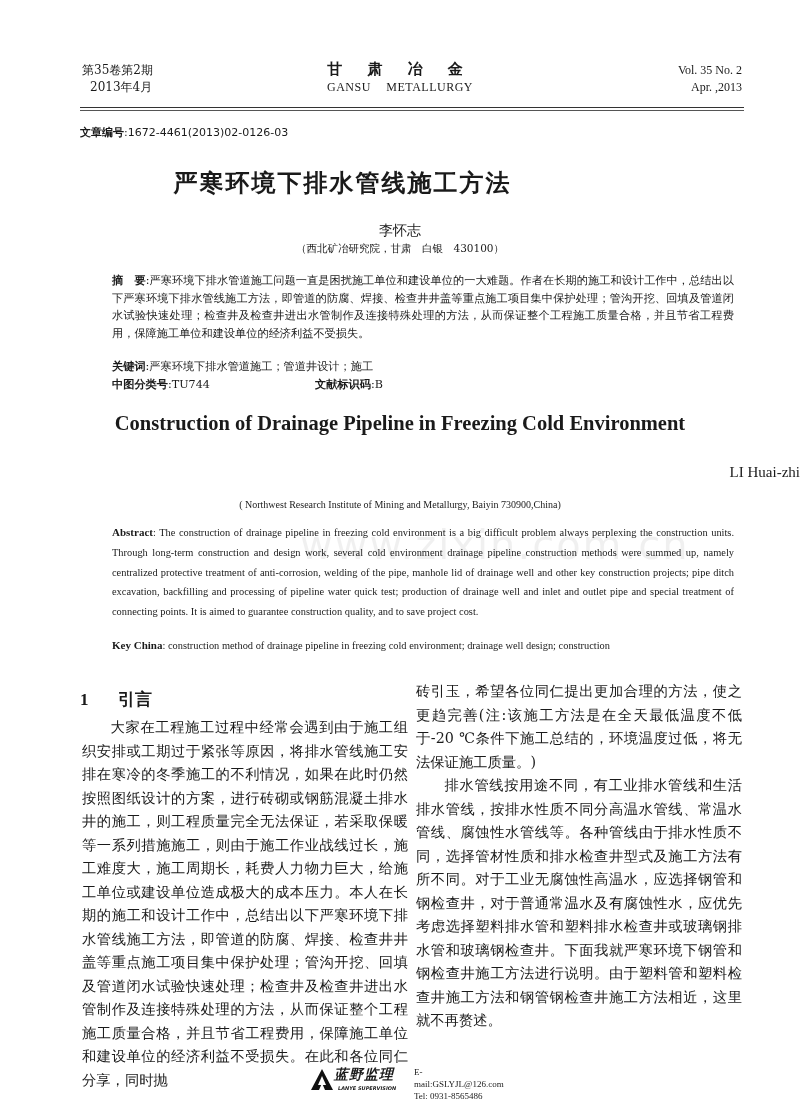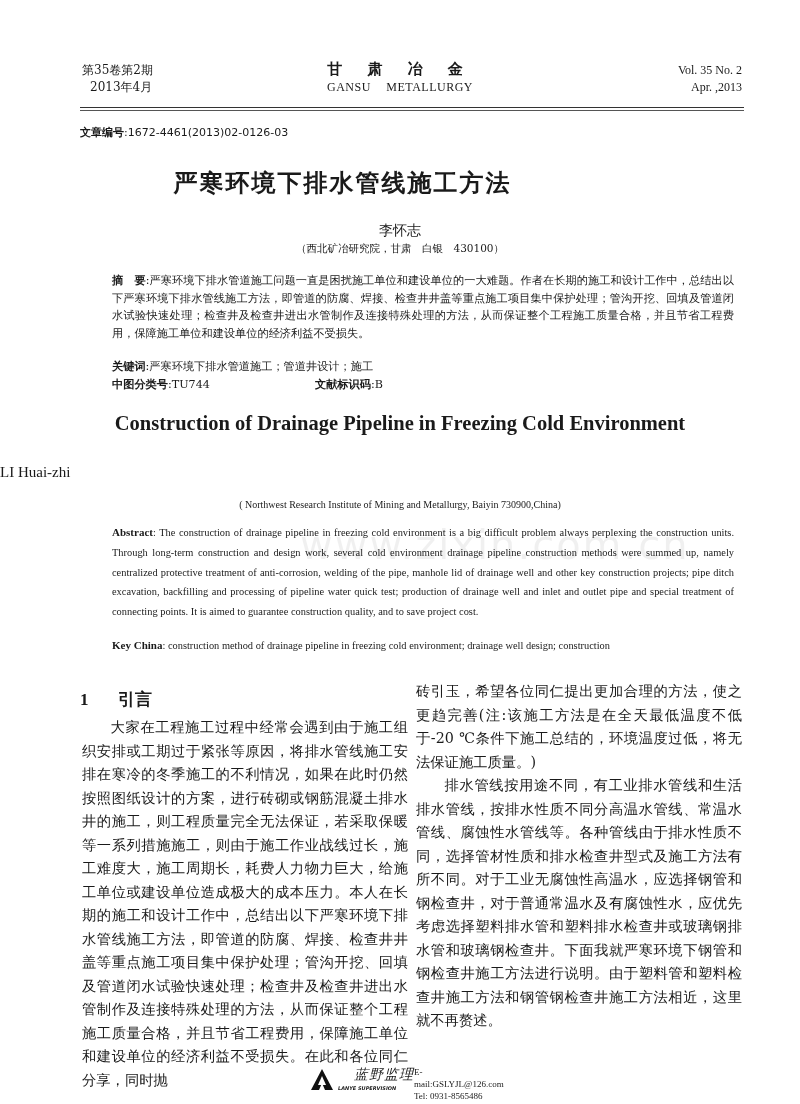--- a/index.html
+++ b/index.html
@@ -20,37 +20,37 @@
               font-family:"DejaVu Sans",sans-serif; letter-spacing:2px; }
   .author-cn { left:0; width:800px; top:222px; text-align:center; font-size:14px; }
   .affil-cn { left:0; width:800px; top:242px; text-align:center; font-size:10.5px; }
   .abstract-cn { left:112px; width:622px; top:272px; font-size:11.2px; line-height:17.5px; text-align:justify; }
   .abstract-cn b, .meta-row b { font-family:"DejaVu Sans",sans-serif; font-weight:bold; }
   .kw-cn { left:112px; top:359px; font-size:11.2px; }
   .meta-row { left:112px; top:377px; font-size:11.2px; width:500px; }
   .meta-row span.sp { display:inline-block; width:105px; }
   .title-en { left:0; width:800px; top:412px; text-align:center; font-size:20.5px; font-weight:bold;
               font-family:"Liberation Serif",serif; }
-  .author-en { left:0; width:800px; top:464px; text-align:left; font-size:15px; font-family:"Liberation Serif",serif; }
+  .author-en { left:0; width:800px; top:464px; text-align:right; font-size:15px; font-family:"Liberation Serif",serif; }
   .affil-en { left:0; width:800px; top:499px; text-align:center; font-size:10px; font-family:"Liberation Serif",serif; }
   .abstract-en { left:112px; width:622px; top:523px; font-size:10.4px; line-height:19.8px; text-align:justify;
                  font-family:"Liberation Serif",serif; }
   .abstract-en b { font-size:11px; }
   .kw-en { left:112px; top:639px; font-size:10.4px; font-family:"Liberation Serif",serif; }
   .kw-en b { font-size:11px; }
   .sec-head { left:80px; top:688px; font-size:17px; font-weight:bold; font-family:"DejaVu Sans",sans-serif; }
   .sec-head .num { display:inline-block; width:38px; font-family:"Liberation Serif",serif; }
   .col { font-size:14.3px; line-height:23.5px; text-align:justify; width:326px; }
   .col-left { left:82px; top:716px; }
   .col-right { left:416px; top:680px; }
   .col p { margin:0; }
   .indent { text-indent:2em; }
   .footer { left:310px; top:1064px; width:200px; height:34px; }
   .footer .logo { position:absolute; left:0; top:4px; width:24px; height:24px; }
-  .footer .brand { position:absolute; left:44px; top:2px; font-size:14px; font-weight:normal; font-style:italic; font-family:"DejaVu Sans",sans-serif; letter-spacing:1px;}
+  .footer .brand { position:absolute; left:24px; top:2px; font-size:14px; font-weight:bold; font-style:italic; font-family:"DejaVu Sans",sans-serif; letter-spacing:1px;}
   .footer .brand-en { position:absolute; left:28px; top:21px; font-size:5px; font-weight:bold; font-style:italic; font-family:"DejaVu Sans",sans-serif; }
   .footer .contact { position:absolute; left:104px; top:2px; font-size:9px; line-height:12px; font-family:"Liberation Serif",serif; }
   .watermark { left:300px; top:522px; font-size:40px; color:rgba(0,0,0,0.06); font-family:"DejaVu Sans",sans-serif; letter-spacing:2px; }
 </style>
 </head>
 <body>
 
 <div class="abs watermark">www.zixin.com.cn</div>
 
 <div class="abs hdr-left">

